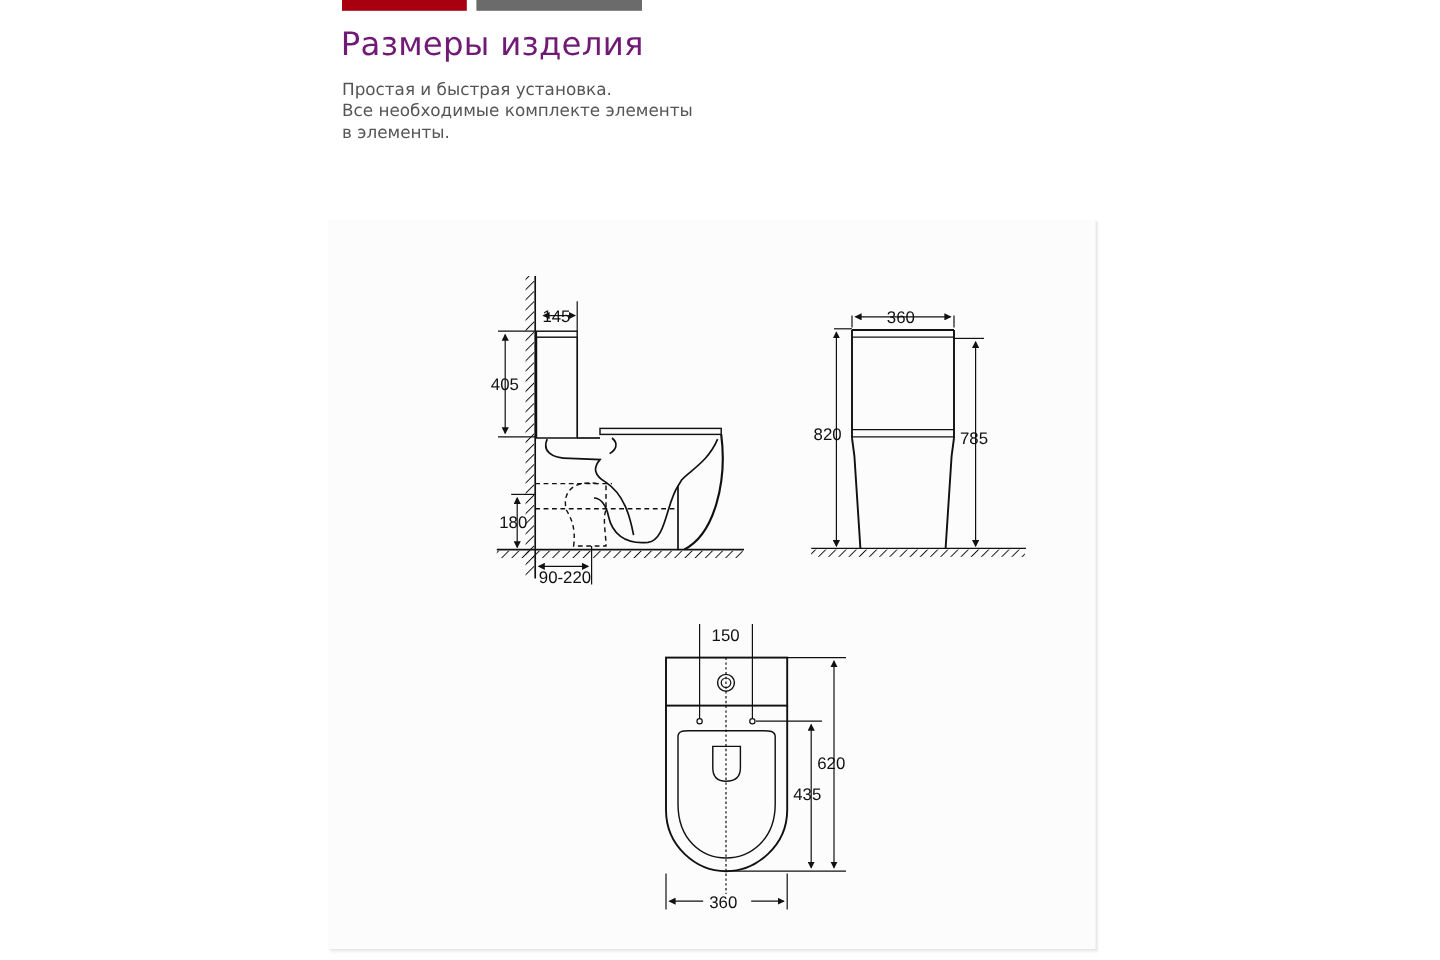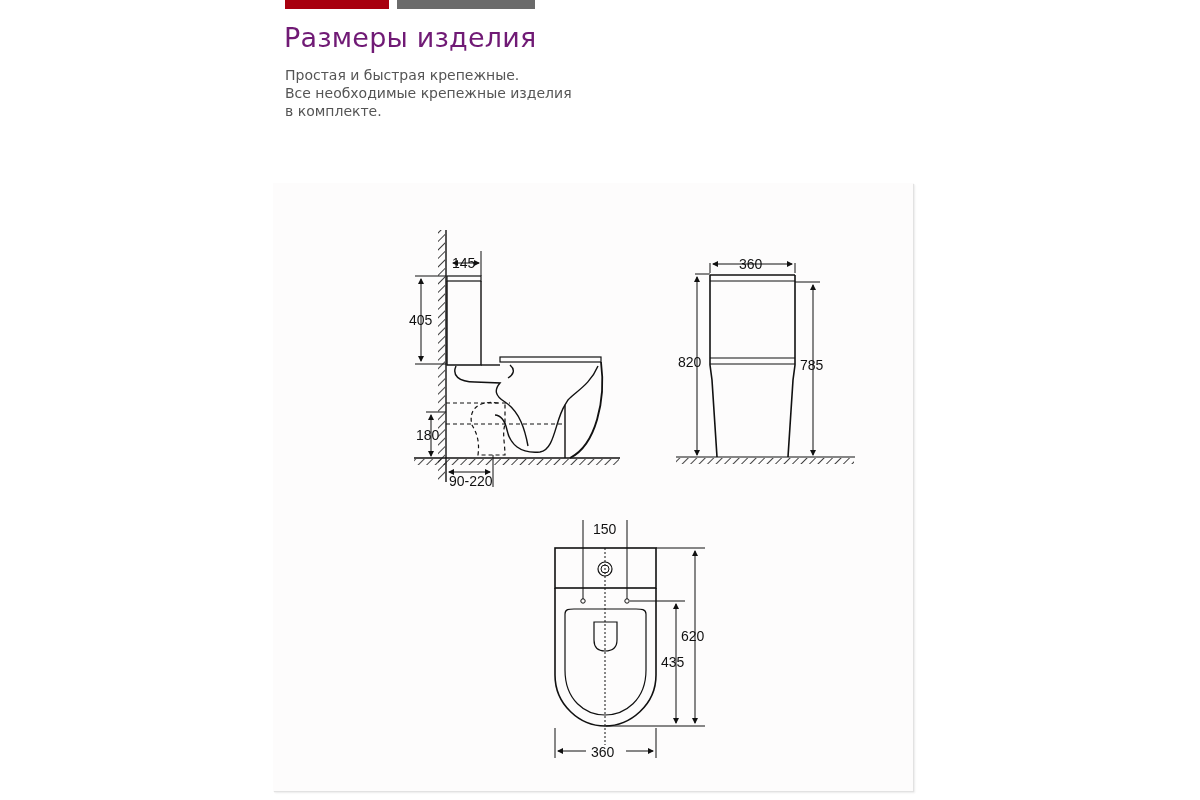--- a/index.html
+++ b/index.html
@@ -33,23 +33,23 @@
     }
   </style>
 </head>
 <body>
 
 <div class="bar bar-red" style="background: rgb(168, 0, 15);"></div>
 <div class="bar bar-gray" style="background: rgb(107, 107, 107);"></div>
 
 <h1 class="title">Размеры изделия</h1>
 <p class="desc">
-  <span>Простая и быстрая крепежные.</span>
-  <span>Все необходимые крепежные изделия</span>
-  <span>в комплекте.</span>
+  <span>Простая и быстрая установка.</span>
+  <span>Все необходимые комплекте элементы</span>
+  <span>в элементы.</span>
 </p>
 
 <div class="panel"></div>
 
 <svg width="1200" height="800" viewBox="0 0 1200 800">
   <defs>
     <pattern id="hatch" width="6" height="6" patternUnits="userSpaceOnUse" patternTransform="rotate(45)">
       <line x1="0" y1="0" x2="0" y2="6" stroke="#111" stroke-width="1.6"></line>
     </pattern>
     <marker id="arr" markerWidth="6" markerHeight="6" refX="5" refY="3" orient="auto-start-reverse">

